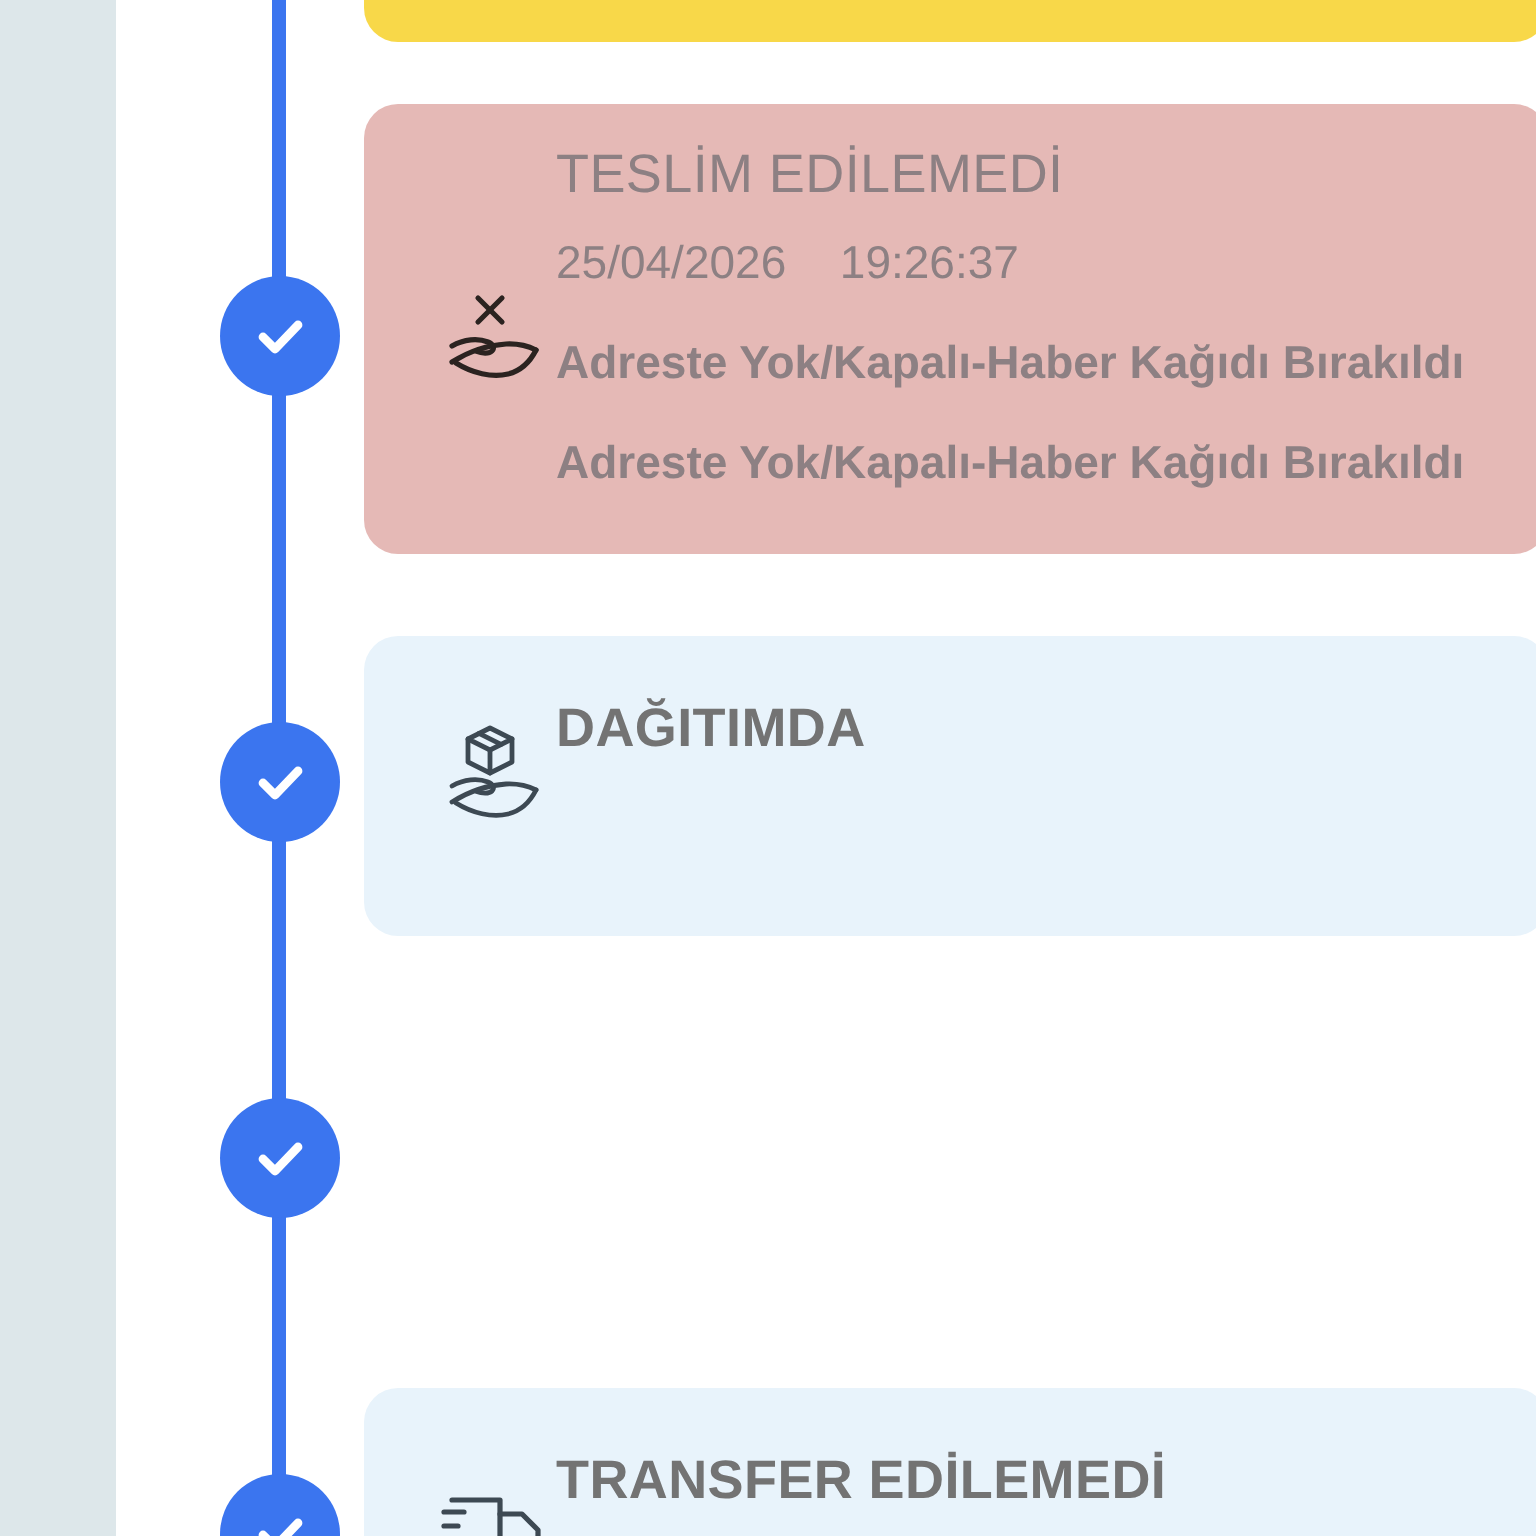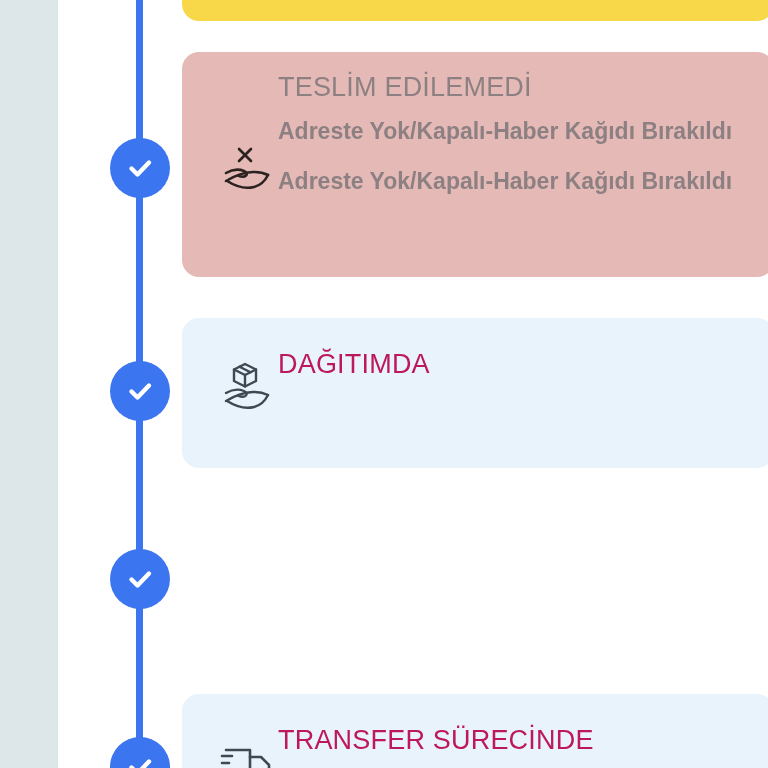--- a/index.html
+++ b/index.html
@@ -124,21 +124,21 @@
     line-height: 30px;
     white-space: nowrap;
   }
   .card-note {
     font-size: 23px;
     line-height: 30px;
     white-space: nowrap;
   }
   .card-meta .gap { display: inline-block; width: 14px; }
 
-  .blue .card-title, .blue .card-meta, .blue .card-note { color: #be185d; }
+  .blue .card-title, .blue .card-meta, .blue .card-note { color: #737373; font-weight: bold; }
   .pink .card-title, .pink .card-meta, .pink .card-note { color: #8d8083; }
 
   
   #card-yellow { top: -40px;  height: 61px;  }
   #card-pink   { top: 52px;   height: 225px; }
   #card-blue-1 { top: 318px;  height: 150px; }
   #card-blue-2 { top: 506px;  height: 150px; }
   #card-blue-3 { top: 694px;  height: 150px; }
 
   #card-pink   .card-icon { top: 86px; }
@@ -177,20 +177,25 @@
         <svg viewBox="0 0 56 56" fill="none" stroke="#2b2320" stroke-width="2.6" stroke-linecap="round" stroke-linejoin="round">
           <line x1="19" y1="7" x2="31" y2="19"></line>
           <line x1="31" y1="7" x2="19" y2="19"></line>
           <path d="M6 31 C12 27.5 19 27 24 29 C26.5 30 27.5 32 26 33.5 C24.5 35 21 34.8 18 33.6"></path>
           <path d="M6 39 C14 34 24 30.5 33 30 C39 29.7 44 31 48 33"></path>
           <path d="M8 39.5 C16 44.5 26 47 34 45 C40 43.5 45 39 48 33"></path>
         </svg>
       </div>
       <div class="card-body">
         <div class="card-title">TESLİM EDİLEMEDİ</div>
+        <div class="card-meta">
+          <span>25/04/2026</span>
+          <span class="gap"></span>
+          <span>19:26:37</span>
+        </div>
         <div class="card-note">Adreste Yok/Kapalı-Haber Kağıdı Bırakıldı</div>
         <div class="card-note">Adreste Yok/Kapalı-Haber Kağıdı Bırakıldı</div>
       </div>
     </div>
 
     <div class="card blue" id="card-blue-1">
       <div class="card-icon">
         <svg viewBox="0 0 56 56" fill="none" stroke="#3d4953" stroke-width="2.4" stroke-linecap="round" stroke-linejoin="round">
           <path d="M25 4 L36 9.5 L25 15 L14 9.5 Z"></path>
           <path d="M14 9.5 V21 L25 26.5 V15"></path>
@@ -212,21 +217,21 @@
         <svg viewBox="0 0 56 56" fill="none" stroke="#3d4953" stroke-width="2.6" stroke-linecap="round" stroke-linejoin="round">
           <path d="M6 14 H30 V36 H6"></path>
           <path d="M30 21 H41 L49 29 V36 H30"></path>
           <circle cx="16" cy="40" r="5"></circle>
           <circle cx="40" cy="40" r="5"></circle>
           <path d="M2 20 H12"></path>
           <path d="M2 27 H9"></path>
         </svg>
       </div>
       <div class="card-body">
-        <div class="card-title">TRANSFER SÜRECİNDE</div>
+        <div class="card-title">TRANSFER EDİLEMEDİ</div>
       </div>
     </div>
 
     <div class="tl-dot" style="top:138px;">
       <svg viewBox="0 0 36 36">
         <path d="M9.5 18.5 L15.5 24.5 L27 12.5" fill="none" stroke="#ffffff" stroke-width="4.4" stroke-linecap="round" stroke-linejoin="round"></path>
       </svg>
     </div>
 
     <div class="tl-dot" style="top:361px;">

